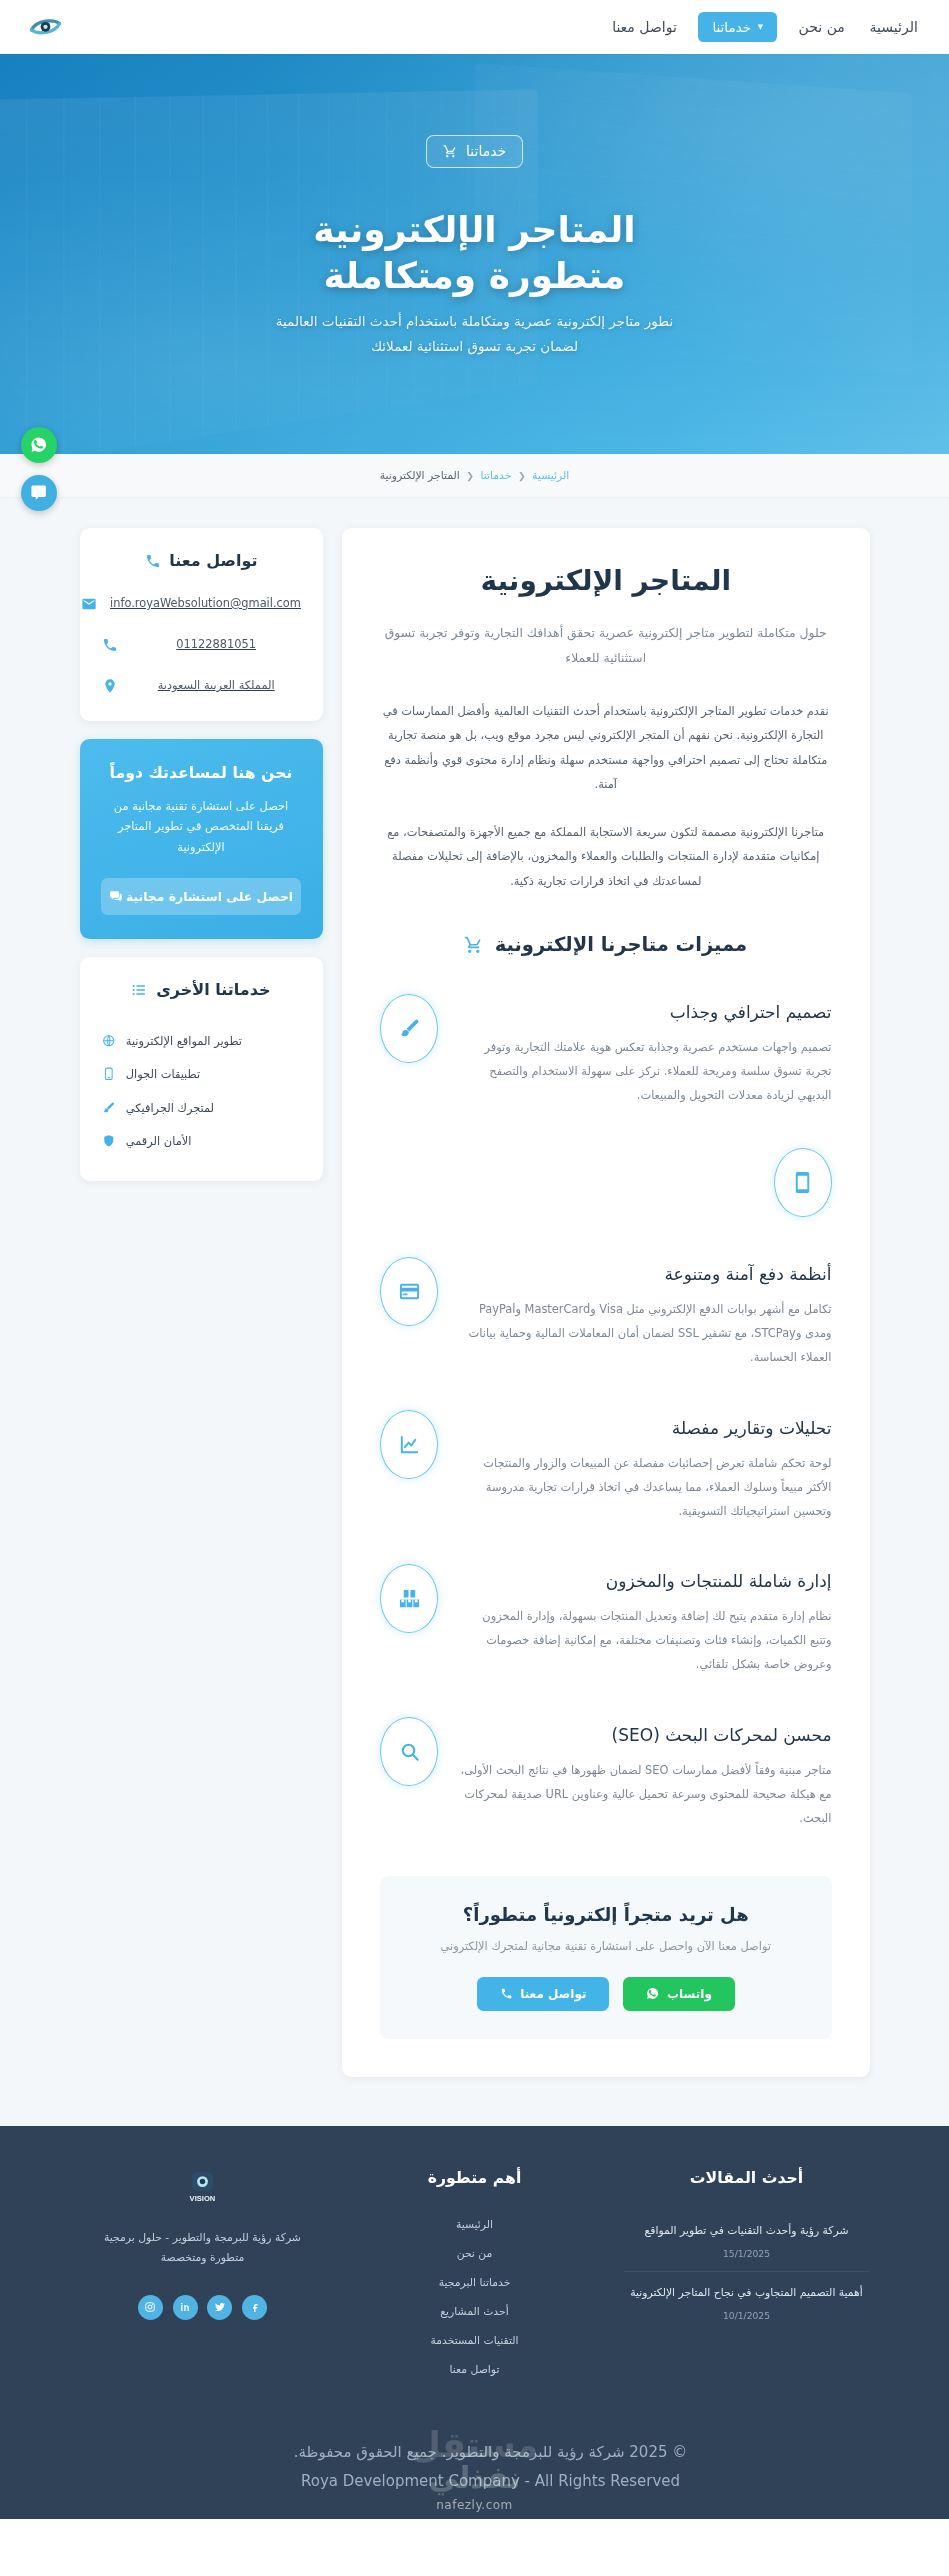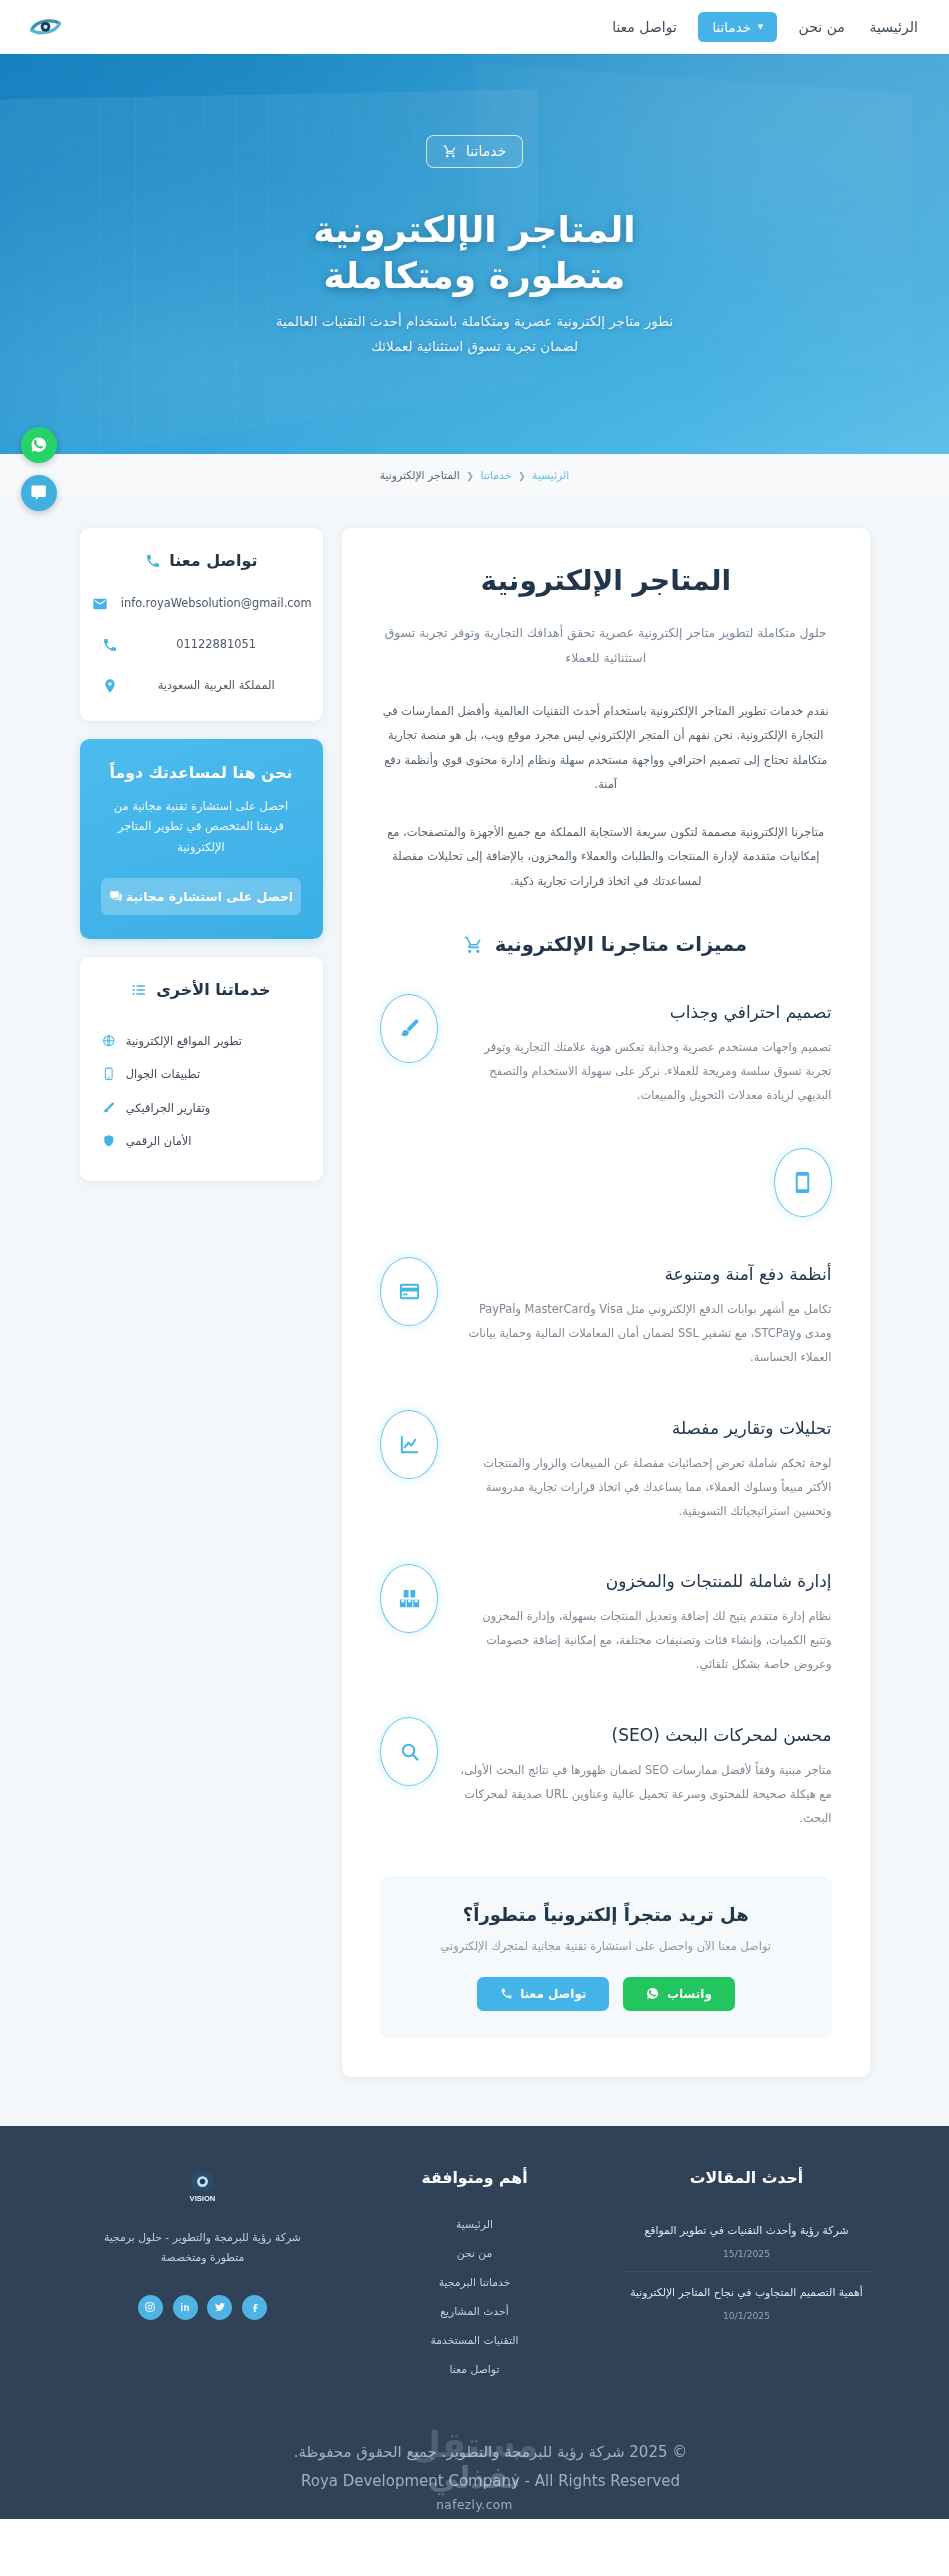--- a/index.html
+++ b/index.html
@@ -101,21 +101,22 @@
   
   .sidebar{ width:243px; flex:0 0 243px; display:flex; flex-direction:column; gap:18.4px; }
   .side-pad{ padding:23px 21.6px; }
   .side-title{
     display:flex; align-items:center; justify-content:center; gap:8.7px;
     font-size:16px; font-weight:800; color:#21364b; margin-bottom:25px;
   }
   .side-title svg{ width:16px; height:16px; }
   .contact-row{
     display:flex; align-items:center; gap:12px; margin-bottom:24px;
-    justify-content:center;
+    justify-content:space-between;
+    text-decoration:underline;
   }
   .contact-row:last-child{ margin-bottom:3.2px; }
   .ci{ width:18.4px; flex:0 0 18.4px; display:flex; align-items:center; justify-content:center; }
   .ci svg{ width:16px; height:16px; }
   .contact-val{ font-size:11.4px; color:#4a5867; flex:1; text-align:center; line-height:1.5; }
   .contact-val.ltr{ direction:ltr; }
 
   .cta-card{
     background:linear-gradient(160deg,#4dbbed 0%,#3aafe6 100%);
     border-radius:9.7px; padding:24px 21.6px; text-align:center; color:#fff;
@@ -475,21 +476,21 @@
         <a class="svc-item" href="#">
           <span>تطبيقات الجوال</span>
           <span class="si">
             <svg viewBox="0 0 24 24" fill="none" stroke="#45b3e7" stroke-width="1.8">
                 <rect x="6" y="2" width="12" height="20" rx="2.5"></rect>
                 <path d="M10.5 18.5h3"></path>
               </svg>
           </span>
         </a>
         <a class="svc-item" href="#">
-          <span>وتقارير الجرافيكي</span>
+          <span>لمتجرك الجرافيكي</span>
           <span class="si">
             <svg viewBox="0 0 24 24" fill="#45b3e7">
                 <path d="M20.7 3.3a2 2 0 00-2.8 0L9 12.2 11.8 15l8.9-8.9a2 2 0 000-2.8zM7.5 13.5C6 13.5 4.8 14.7 4.8 16.2c0 1.2-1 1.8-1.8 1.8 1 1.3 2.6 2 4.2 2 2.3 0 4.1-1.8 4.1-4.1 0-1.3-1.1-2.4-3.8-2.4z"></path>
               </svg>
           </span>
         </a>
         <a class="svc-item" href="#">
           <span>الأمان الرقمي</span>
           <span class="si">
             <svg viewBox="0 0 24 24" fill="#45b3e7">
@@ -512,21 +513,21 @@
         <div class="art-t">شركة رؤية وأحدث التقنيات في تطوير المواقع</div>
         <div class="art-d">15/1/2025</div>
       </div>
       <div class="art">
         <div class="art-t">أهمية التصميم المتجاوب في نجاح المتاجر الإلكترونية</div>
         <div class="art-d">10/1/2025</div>
       </div>
     </div>
 
     <div class="f-col">
-      <h4>أهم ومتوافقة</h4>
+      <h4>أهم متطورة</h4>
       <a class="f-link" href="#">الرئيسية</a>
       <a class="f-link" href="#">من نحن</a>
       <a class="f-link" href="#">خدماتنا البرمجية</a>
       <a class="f-link" href="#">أحدث المشاريع</a>
       <a class="f-link" href="#">التقنيات المستخدمة</a>
       <a class="f-link" href="#">تواصل معنا</a>
     </div>
 
     <div class="f-col f-brand">
       <div class="f-logo">

